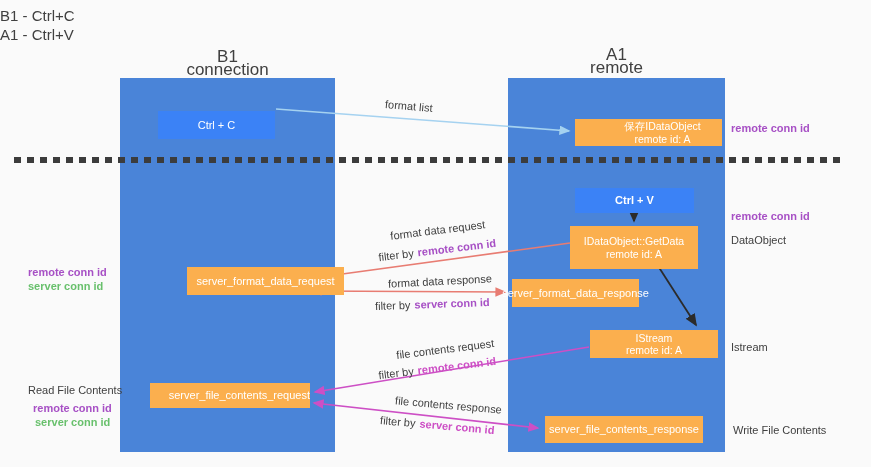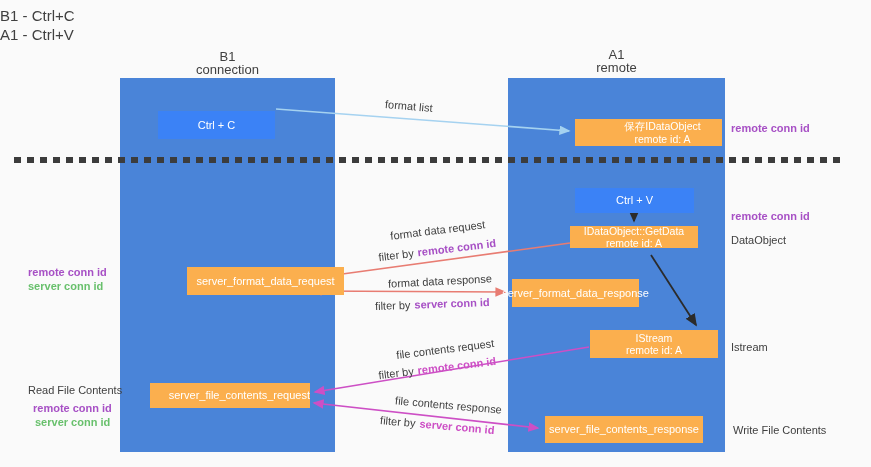--- a/index.html
+++ b/index.html
@@ -1,20 +1,20 @@
 <!DOCTYPE html>
 <html><head>
 <meta charset="utf-8">
 <style>
   html,body{margin:0;padding:0;background:#fafafa;font-family:"Liberation Sans",sans-serif;}
   #canvas{position:relative;width:871px;height:467px;background:#fafafa;overflow:hidden;
           color:#3f3f3f;}
   .abs{position:absolute;}
   .title{left:0;right:0;top:6px;font-size:15px;line-height:19px;color:#404040;}
-  .lane-header{text-align:center;font-size:13px;line-height:13px;color:#404040;}
+  .lane-header{text-align:center;font-size:17px;line-height:13px;color:#404040;}
   .lane{background:#4a84d8;}
   .divider{height:6px;background:repeating-linear-gradient(90deg,#3c3c3c 0 7px,transparent 7px 13px);}
   .box{display:flex;flex-direction:column;align-items:center;justify-content:center;
        color:#ffffff;font-size:11px;line-height:13px;text-align:center;}
   .box.green{background:#3b82f6;margin-top:16px;}
   .box.orange{background:#fbaf4e;}
   .box .small{font-size:10.5px;line-height:12.5px;}
   .alabel{font-size:11px;color:#404040;white-space:nowrap;}
   .alabel .purple{color:#a750c5;font-weight:bold;}
   .alabel .magenta{color:#cd4fc5;font-weight:bold;}
@@ -74,25 +74,25 @@
 
   <div class="abs box green" style="left:158px;top:95px;width:117px;height:28px;">
     <div>Ctrl + C</div>
   </div>
 
   <div class="abs box orange" style="left:575px;top:119px;width:119px;height:27px;padding-left:28px;">
     <div class="small">保存IDataObject</div>
     <div class="small">remote id: A</div>
   </div>
 
-  <div class="abs box green" style="left:575px;top:172px;width:119px;height:25px;">
+  <div class="abs box green" style="left:575px;top:172px;width:119px;height:25px;font-weight:bold;">
     <div>Ctrl + V</div>
   </div>
 
-  <div class="abs box orange" style="left:570px;top:226px;width:128px;height:22px;">
+  <div class="abs box orange" style="left:570px;top:226px;width:128px;height:43px;">
     <div class="small">IDataObject::GetData</div>
     <div class="small">remote id: A</div>
   </div>
 
   <div class="abs box orange" style="left:151px;top:267px;width:157px;height:28px;margin-left:36px;">
     <div>server_format_data_request</div>
   </div>
 
   <div class="abs box orange" style="left:512px;top:279px;width:127px;height:28px;">
     <div>server_format_data_response</div>

